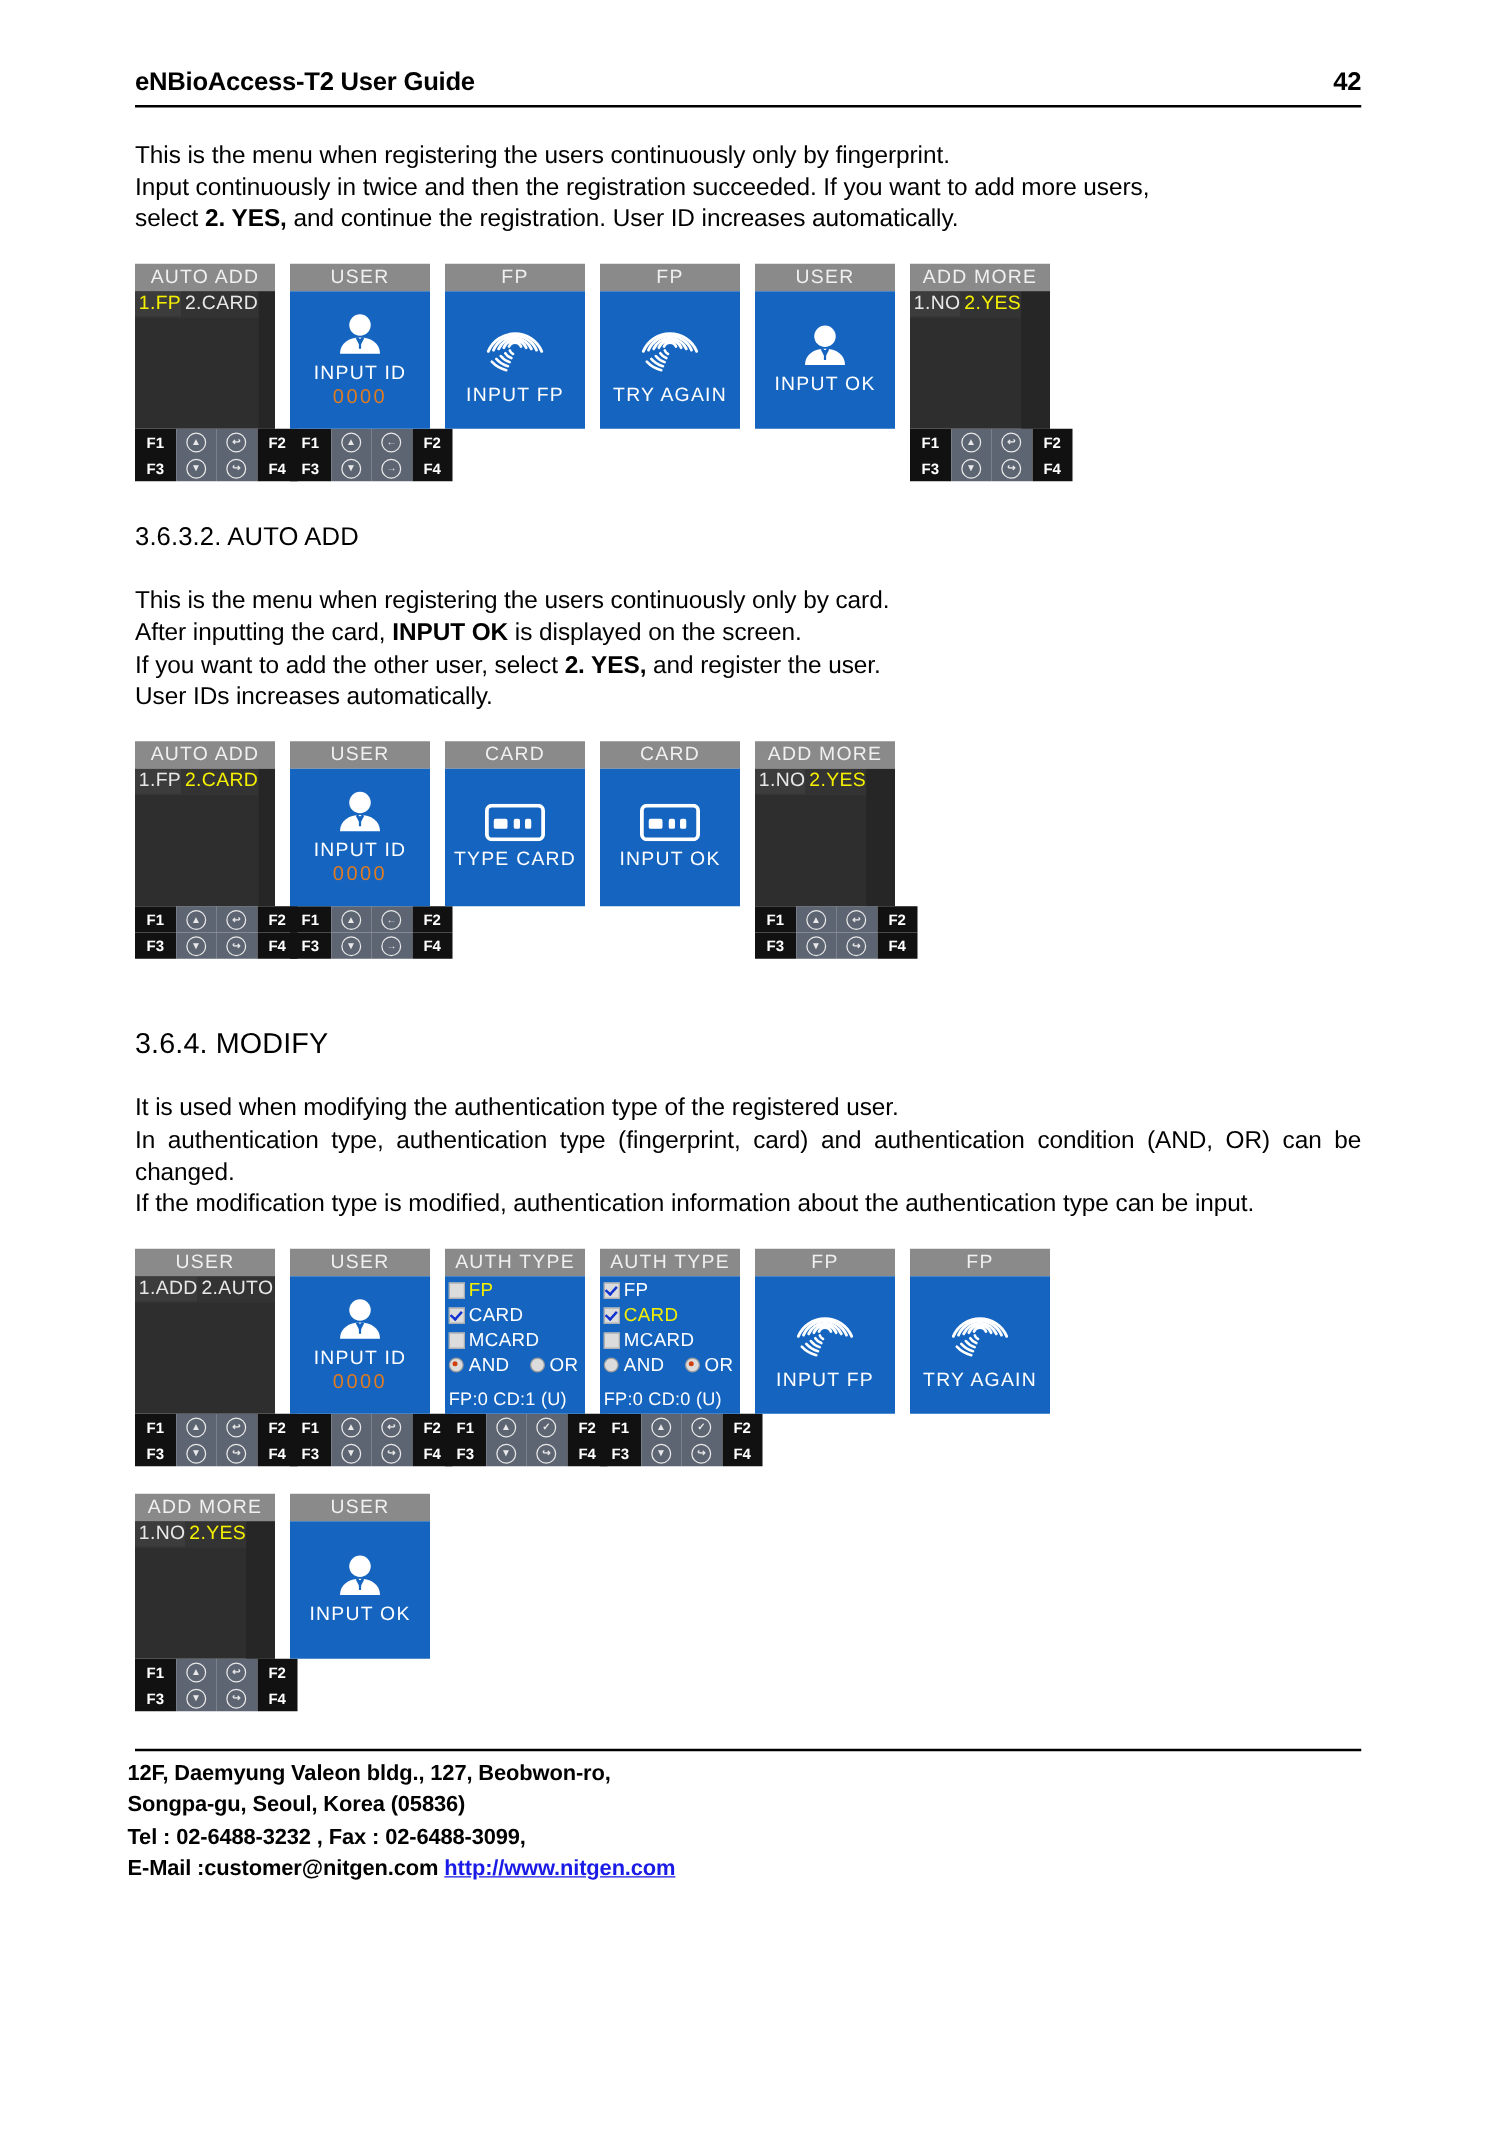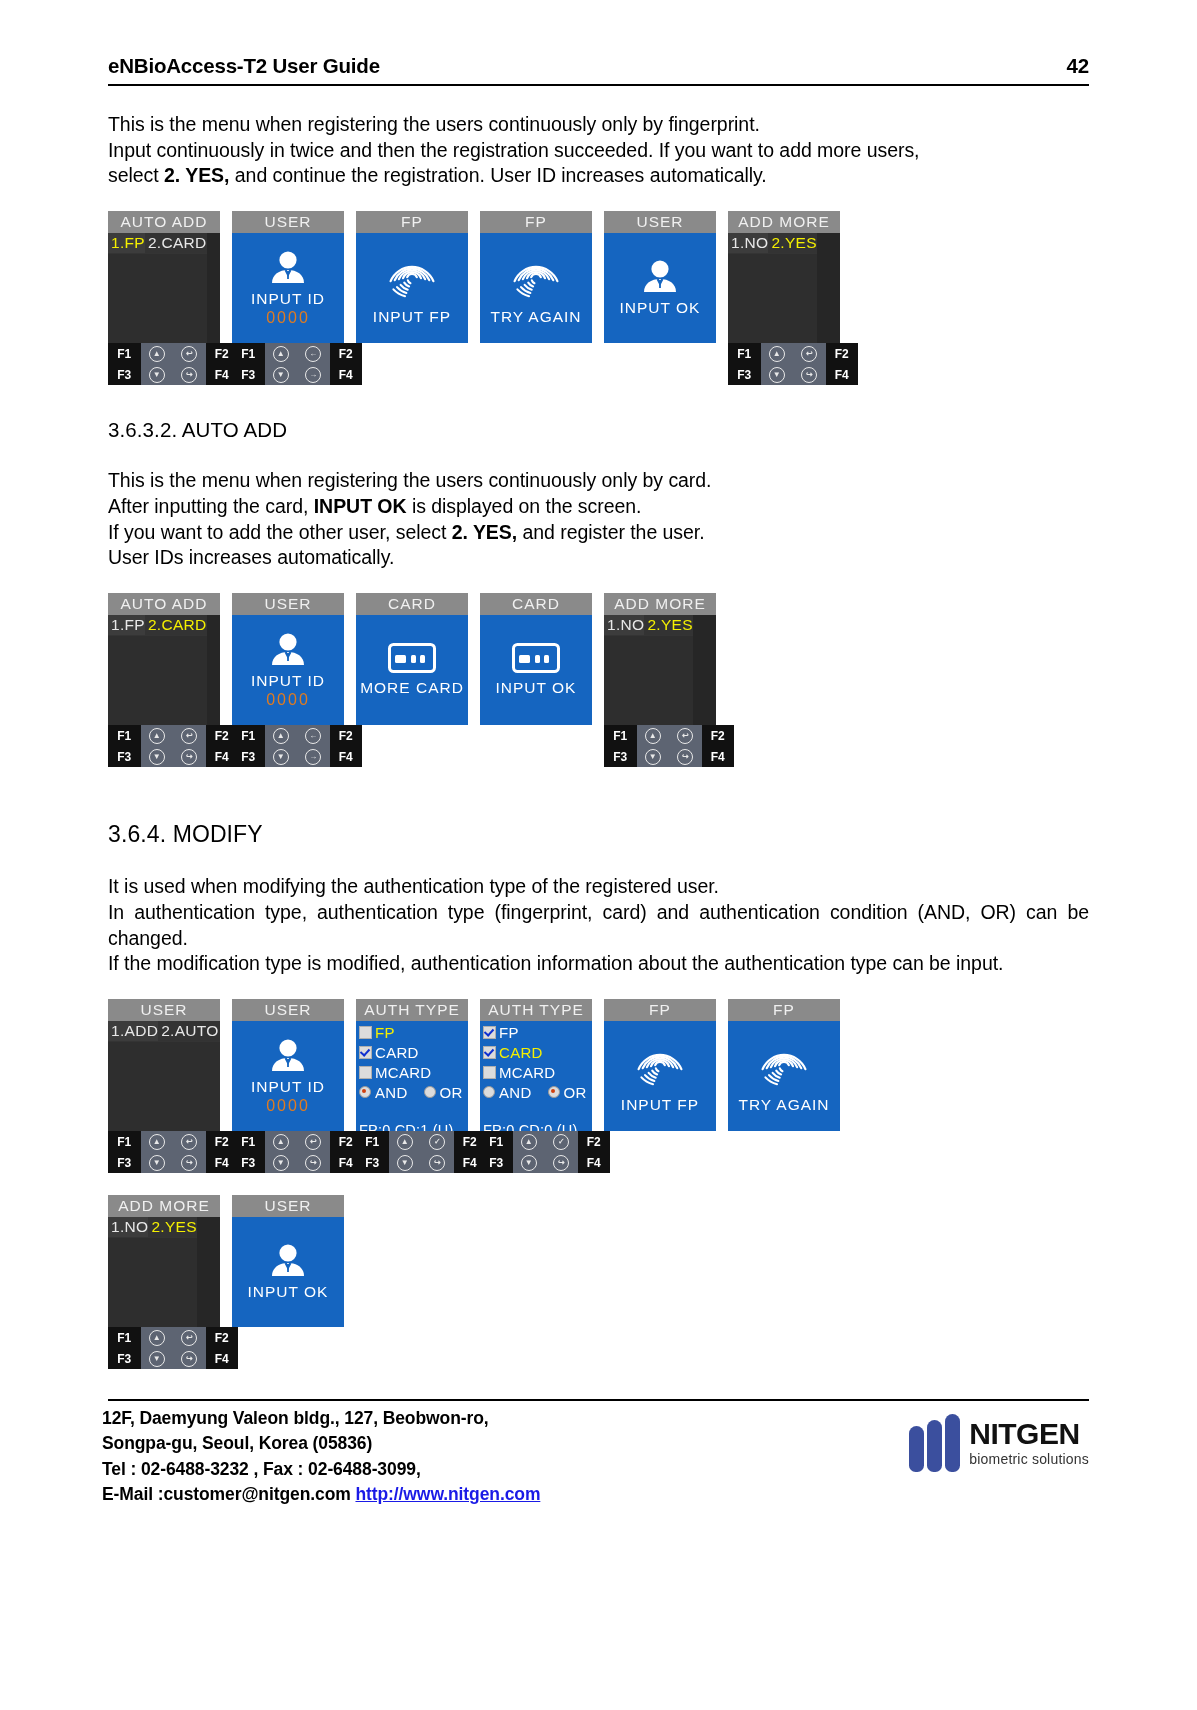--- a/index.html
+++ b/index.html
@@ -53,21 +53,21 @@
   .scr.blueList .ln.y{color:#f5f000;}
   .cb{width:11px;height:11px;background:#dcdcdc;border:1px solid #aeaeae;
       margin-right:3px;display:inline-block;position:relative;flex:0 0 auto;}
   .cb.on::after{content:"";position:absolute;left:2px;top:0px;width:4px;height:7px;
       border:solid #1030d0;border-width:0 2px 2px 0;transform:rotate(42deg);}
   .rb{width:10px;height:10px;border-radius:50%;background:#dcdcdc;border:1px solid #9a9a9a;
       margin-right:4px;display:inline-block;position:relative;flex:0 0 auto;}
   .rb.on::after{content:"";position:absolute;left:2px;top:2px;width:4px;height:4px;
       border-radius:50%;background:#d0400f;}
   .scr.blueList .sp{width:16px;display:inline-block;}
-  .scr.blueList .stat{font-size:14.5px;color:#fff;letter-spacing:0.2px;margin-top:20px;}
+  .scr.blueList .stat{font-size:14.5px;color:#fff;letter-spacing:0.2px;margin-top:10px;}
 
   
   .ico{display:block;}
 
   
   .keys{width:130px;}
   .krow{display:flex;height:21px;}
   .k{flex:1;display:flex;align-items:center;justify-content:center;
      background:#111111;color:#fff;font-size:12px;font-weight:bold;font-family:"Liberation Sans",sans-serif;}
   .k.nav{background:#5d6472;}
@@ -332,21 +332,21 @@
           </div>
       <div class="dev">
             <div class="title">CARD</div>
             <div class="scr blue">
               <svg class="ico" width="48" height="30" viewBox="0 0 48 30">
     <rect x="1.5" y="1.5" width="45" height="27" rx="4" ry="4" fill="none" stroke="#ffffff" stroke-width="3"></rect>
     <rect x="7" y="12" width="11" height="8" rx="1.5" fill="#ffffff"></rect>
     <rect x="23" y="12" width="5" height="8" rx="1.5" fill="#ffffff"></rect>
     <rect x="32" y="12" width="5" height="8" rx="1.5" fill="#ffffff"></rect>
   </svg>
-              <div class="cap">MORE CARD</div>
+              <div class="cap">TYPE CARD</div>
             </div>
 
           </div>
       <div class="dev">
             <div class="title">CARD</div>
             <div class="scr blue">
               <svg class="ico" width="48" height="30" viewBox="0 0 48 30">
     <rect x="1.5" y="1.5" width="45" height="27" rx="4" ry="4" fill="none" stroke="#ffffff" stroke-width="3"></rect>
     <rect x="7" y="12" width="11" height="8" rx="1.5" fill="#ffffff"></rect>
     <rect x="23" y="12" width="5" height="8" rx="1.5" fill="#ffffff"></rect>
@@ -649,25 +649,14 @@
           </div>
     </div>
 
   <div class="foot-rule"></div>
   <div class="foot">
     <div>12F, Daemyung Valeon bldg., 127, Beobwon-ro,</div>
     <div>Songpa-gu, Seoul, Korea (05836)</div>
     <div>Tel : 02-6488-3232 , Fax : 02-6488-3099,</div>
     <div><span>E-Mail :customer@nitgen.com </span><a href="#">http://www.nitgen.com</a></div>
   </div>
-  <div class="logo">
-    <div class="bars">
-      <div class="bar" style="height:46px"></div>
-      <div class="bar" style="height:52px"></div>
-      <div class="bar" style="height:58px"></div>
-    </div>
-    <div class="txt">
-      <div class="nm">NITGEN</div>
-      <div class="sb">biometric solutions</div>
-    </div>
-  </div>
 
 </div>
 
 </body></html>

